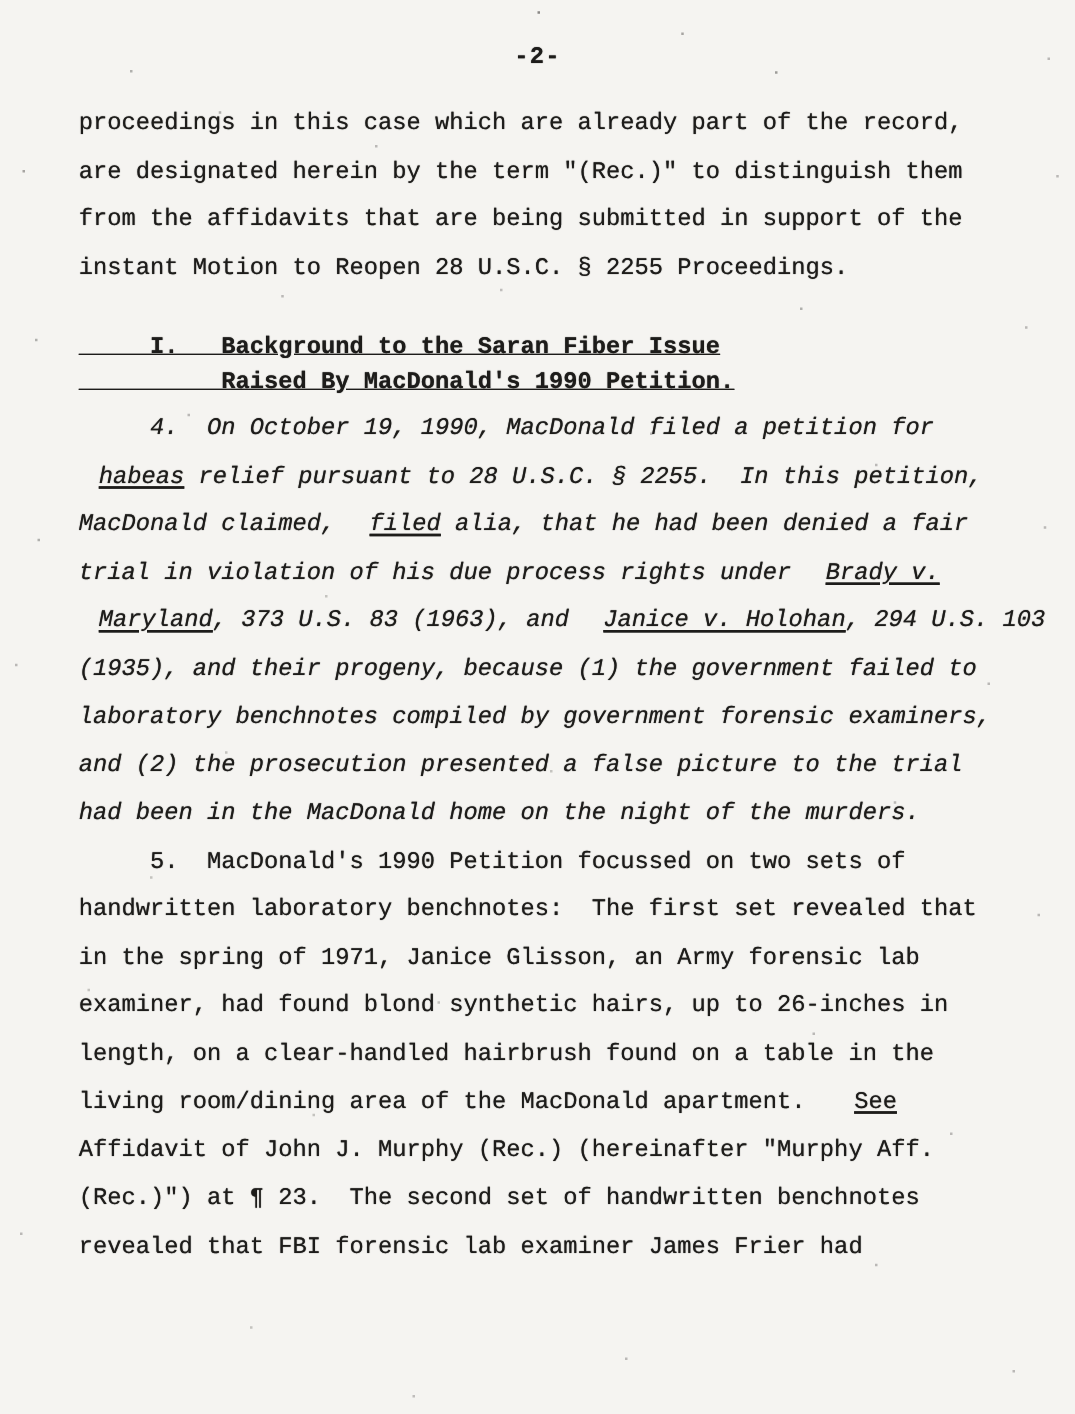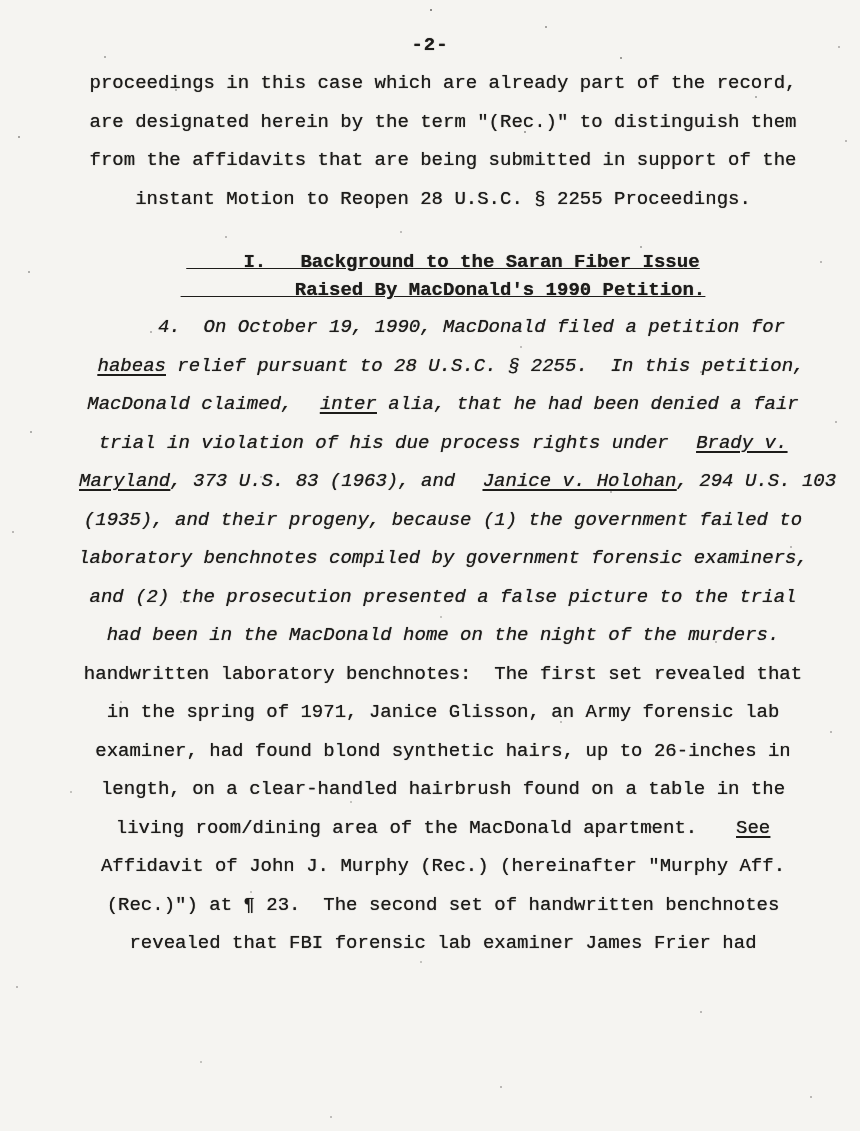--- a/index.html
+++ b/index.html
@@ -26,25 +26,24 @@
     width: 100%;
     text-align: center;
     font-size: 19px;
     line-height: 28px;
     font-weight: bold;
     letter-spacing: 1px;
     text-shadow: 0 0 0.8px rgba(25,24,22,0.85);
   }
   .content {
     position: absolute;
-    top: 0;
+    top: 15px;
     left: 63px;
     width: 760px;
     padding-top: 64px;
-    text-align: center;
   }
   .block { margin: 0; }
   .line {
     white-space: pre;
     font-size: 19px;
     line-height: 38.5px;
     text-shadow: 0 0 0.8px rgba(25,24,22,0.85);
   }
   .block.heading .line {
     line-height: 28px;
@@ -126,29 +125,30 @@
         <div class="line"><span>from the affidavits that are being submitted in support of the</span></div>
         <div class="line"><span>instant Motion to Reopen 28 U.S.C. § 2255 Proceedings.</span></div>
       </div>
       <div class="block heading block-1">
         <div class="line"><span>     I.   Background to the Saran Fiber Issue</span></div>
         <div class="line"><span>          Raised By MacDonald's 1990 Petition.</span></div>
       </div>
       <div class="block body block-2">
         <div class="line"><span>     4.  On October 19, 1990, MacDonald filed a petition for</span></div>
         <div class="line"><span class="u">habeas</span><span> relief pursuant to 28 U.S.C. § 2255.  In this petition,</span></div>
-        <div class="line"><span>MacDonald claimed, </span><span class="u">inter</span><span> alia, that he had been denied a fair</span></div>
+        <div class="line"><span>MacDonald claimed, </span><span class="u">filed</span><span> alia, that he had been denied a fair</span></div>
         <div class="line"><span>trial in violation of his due process rights under </span><span class="u">Brady v.</span></div>
         <div class="line"><span class="u">Maryland</span><span>, 373 U.S. 83 (1963), and </span><span class="u">Janice v. Holohan</span><span>, 294 U.S. 103</span></div>
         <div class="line"><span>(1935), and their progeny, because (1) the government failed to</span></div>
         <div class="line"><span>laboratory benchnotes compiled by government forensic examiners,</span></div>
         <div class="line"><span>and (2) the prosecution presented a false picture to the trial</span></div>
         <div class="line"><span>had been in the MacDonald home on the night of the murders.</span></div>
       </div>
       <div class="block body block-3">
+        <div class="line"><span>     5.  MacDonald's 1990 Petition focussed on two sets of</span></div>
         <div class="line"><span>handwritten laboratory benchnotes:  The first set revealed that</span></div>
         <div class="line"><span>in the spring of 1971, Janice Glisson, an Army forensic lab</span></div>
         <div class="line"><span>examiner, had found blond synthetic hairs, up to 26-inches in</span></div>
         <div class="line"><span>length, on a clear-handled hairbrush found on a table in the</span></div>
         <div class="line"><span>living room/dining area of the MacDonald apartment.  </span><span class="u">See</span></div>
         <div class="line"><span>Affidavit of John J. Murphy (Rec.) (hereinafter "Murphy Aff.</span></div>
         <div class="line"><span>(Rec.)") at ¶ 23.  The second set of handwritten benchnotes</span></div>
         <div class="line"><span>revealed that FBI forensic lab examiner James Frier had</span></div>
       </div>
     </div>

